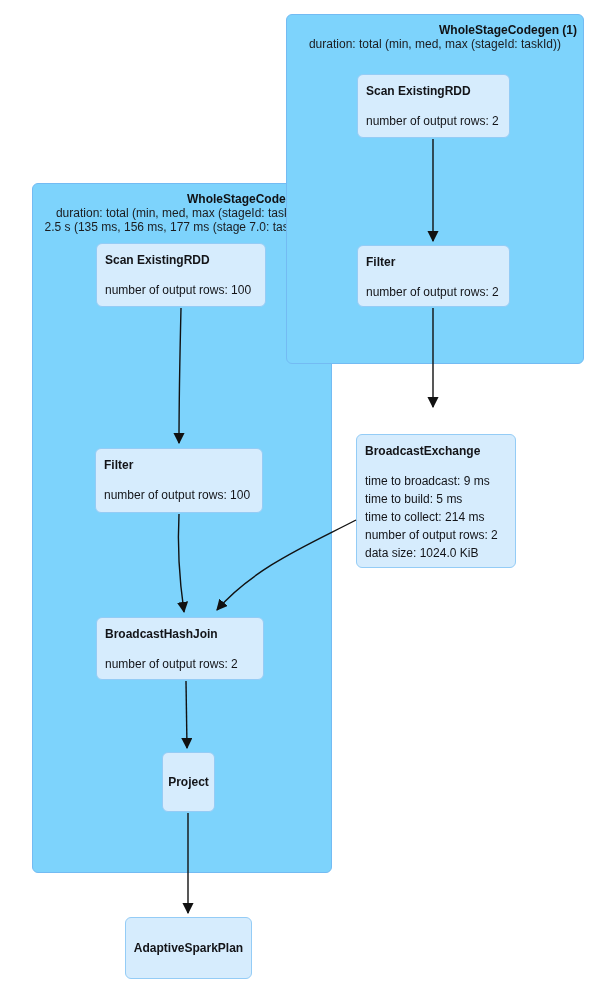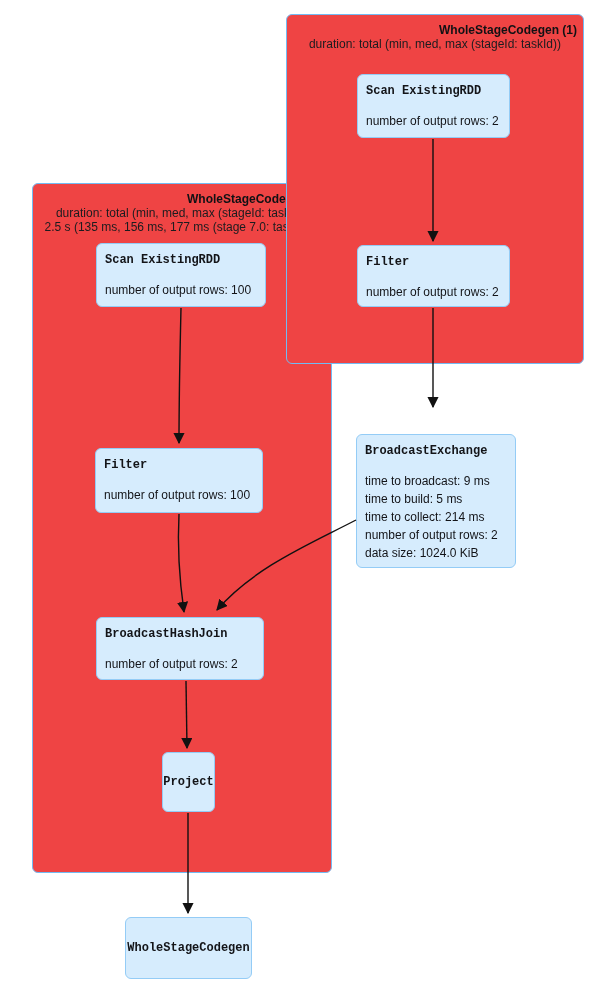--- a/index.html
+++ b/index.html
@@ -10,21 +10,21 @@
     width: 614px;
     height: 997px;
     background: #ffffff;
     overflow: hidden;
     color: #17181a;
   }
 
   
   .cluster {
     position: absolute;
-    background: #ef4444;
+    background: #7dd3fc;
     border: 1px solid #73bbf3;
     border-radius: 6px;
     box-sizing: border-box;
   }
   .cluster-1 { left: 286px; top: 14px;  width: 298px; height: 350px; z-index: 2; }
   .cluster-2 { left: 32px;  top: 183px; width: 300px; height: 690px; z-index: 1; }
 
   .cluster-title {
     font-size: 12px;
     font-weight: 700;
@@ -49,21 +49,21 @@
     background: #d6ecfd;
     border: 1px solid #94ccf6;
     border-radius: 6px;
     box-sizing: border-box;
     padding: 8px;
     font-size: 12px;
     color: #131418;
     z-index: 3;
     white-space: nowrap;
   }
-  .node-title { font-weight: 700; line-height: 16px; font-family: Liberation Mono, monospace; }
+  .node-title { font-weight: 700; line-height: 16px; }
   .node-metrics { margin-top: 13px; line-height: 18px; }
 
   .node.centered {
     display: flex;
     align-items: center;
     justify-content: center;
     text-align: center;
   }
   .node.centered .node-title { line-height: 14px; }
 
@@ -135,21 +135,21 @@
   <div class="node n-bhj">
     <div class="node-title">BroadcastHashJoin</div>
     <div class="node-metrics">number of output rows: 2</div>
   </div>
 
   <div class="node n-project centered">
     <div class="node-title">Project</div>
   </div>
 
   <div class="node n-asp centered">
-    <div class="node-title">WholeStageCodegen</div>
+    <div class="node-title">AdaptiveSparkPlan</div>
   </div>
 
   <svg class="edges" viewBox="0 0 614 997" xmlns="http://www.w3.org/2000/svg">
     <defs>
       <marker id="arrow" viewBox="0 0 10 10" refX="9" refY="5" markerWidth="8" markerHeight="8" orient="auto-start-reverse">
         <path d="M0,0 L10,5 L0,10 z" fill="#111111"></path>
       </marker>
     </defs>
     <path d="M433,139 L433,241" stroke="#111111" stroke-width="1.4" fill="none" marker-end="url(#arrow)"></path>
     <path d="M433,308 L433,407" stroke="#111111" stroke-width="1.4" fill="none" marker-end="url(#arrow)"></path>

